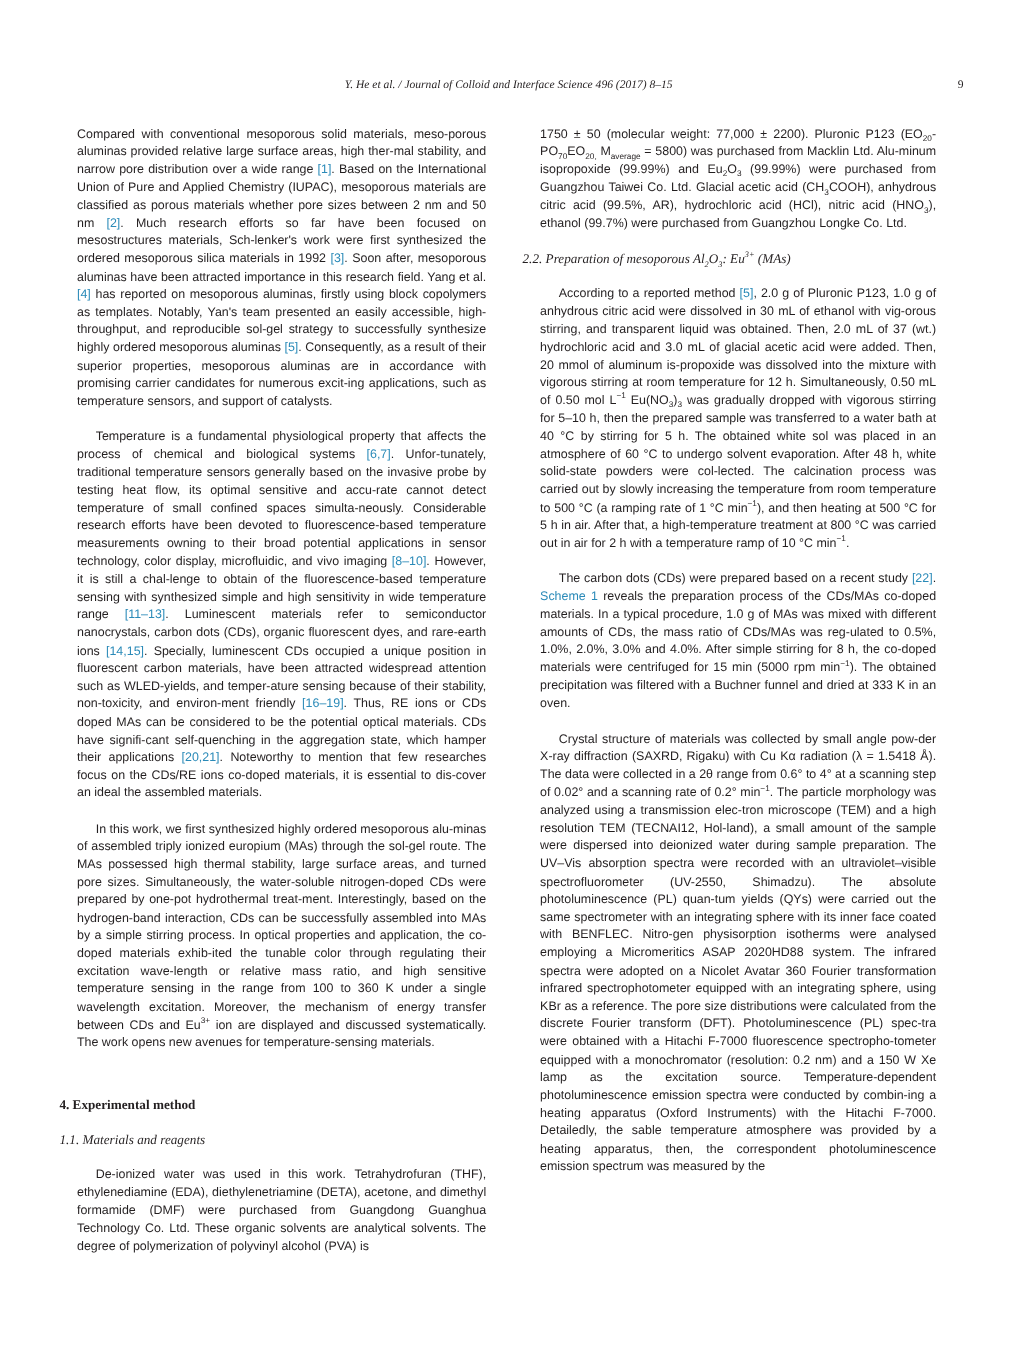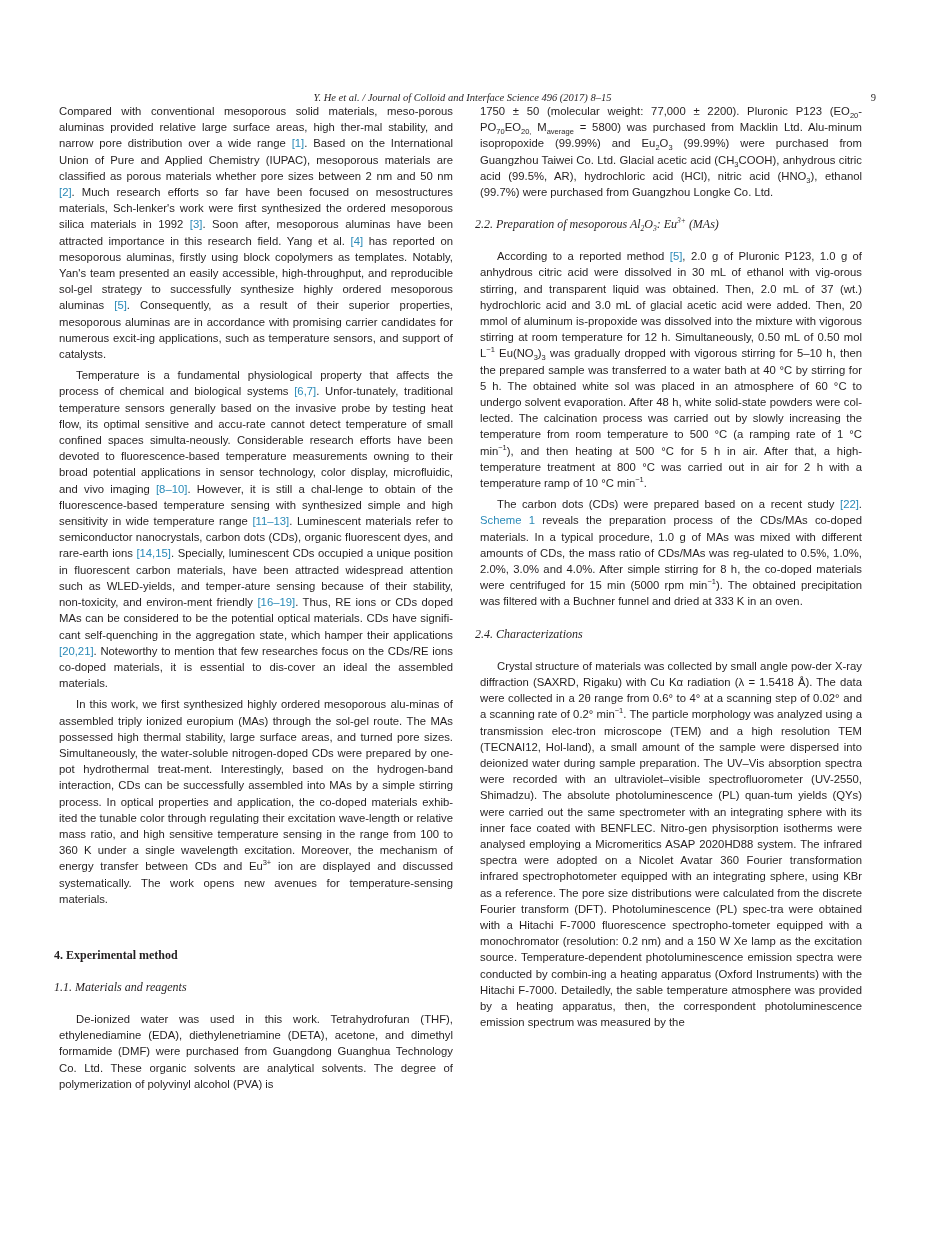--- a/index.html
+++ b/index.html
@@ -1,27 +1,27 @@
 <!DOCTYPE html>
 <html><head>
 <meta charset="utf-8">
 <style>
   html, body { margin: 0; padding: 0; background: #ffffff; }
   body { width: 925px; height: 1234px; position: relative; overflow: hidden;
          font-family: "Liberation Serif", serif; color: #231f20; }
   .header { position: absolute; top: 72px; left: 0; width: 925px; height: 16px;
-            font-size: 10.5px; font-style: italic; margin-top: 20px; }
+            font-size: 10.5px; font-style: italic; }
   .header .running { position: absolute; left: 0; width: 925px; text-align: center; top: 0; }
   .header .pageno { position: absolute; right: 49px; top: 0; font-style: normal; }
   .col { position: absolute; top: 98px; width: 404px;
          font-family: "Liberation Sans", sans-serif; font-size: 11.3px; line-height: 16.2px;
          text-align: justify; hyphens: manual; }
   .col.left { left: 54px; }
   .col.right { left: 475px; width: 392px; }
-  p { margin: 5px; }
+  p { margin: 16px; }
   p.indent { text-indent: 17px; }
   .cite { color: #2a8ab8; }
   h2.section { font-family: "Liberation Serif", serif; font-weight: bold; font-size: 12px;
                margin: 40px 0 0 0; line-height: 16px; }
   h3.sub { font-family: "Liberation Serif", serif; font-style: italic; font-weight: normal;
            font-size: 12px; margin: 16px 0 16px 0; line-height: 16px; }
   sub, sup { font-size: 7.5px; line-height: 0; }
 </style>
 </head>
 <body>
@@ -46,16 +46,15 @@
 <div class="col right">
   <p><span>1750 ± 50 (molecular weight: 77,000 ± 2200). Pluronic P123 (EO</span><sub>20</sub><span>-PO</span><sub>70</sub><span>EO</span><sub>20,</sub><span> M</span><sub>average</sub><span> = 5800) was purchased from Macklin Ltd. Alu-minum isopropoxide (99.99%) and Eu</span><sub>2</sub><span>O</span><sub>3</sub><span> (99.99%) were purchased from Guangzhou Taiwei Co. Ltd. Glacial acetic acid (CH</span><sub>3</sub><span>COOH), anhydrous citric acid (99.5%, AR), hydrochloric acid (HCl), nitric acid (HNO</span><sub>3</sub><span>), ethanol (99.7%) were purchased from Guangzhou Longke Co. Ltd.</span></p>
 
   <h3 class="sub"><span>2.2. Preparation of mesoporous Al</span><sub>2</sub><span>O</span><sub>3</sub><span>: Eu</span><sup>3+</sup><span> (MAs)</span></h3>
 
   <p class="indent"><span>According to a reported method </span><a class="cite">[5]</a><span>, 2.0 g of Pluronic P123, 1.0 g of anhydrous citric acid were dissolved in 30 mL of ethanol with vig-orous stirring, and transparent liquid was obtained. Then, 2.0 mL of 37 (wt.) hydrochloric acid and 3.0 mL of glacial acetic acid were added. Then, 20 mmol of aluminum is-propoxide was dissolved into the mixture with vigorous stirring at room temperature for 12 h. Simultaneously, 0.50 mL of 0.50 mol L</span><sup>−1</sup><span> Eu(NO</span><sub>3</sub><span>)</span><sub>3</sub><span> was gradually dropped with vigorous stirring for 5–10 h, then the prepared sample was transferred to a water bath at 40 °C by stirring for 5 h. The obtained white sol was placed in an atmosphere of 60 °C to undergo solvent evaporation. After 48 h, white solid-state powders were col-lected. The calcination process was carried out by slowly increasing the temperature from room temperature to 500 °C (a ramping rate of 1 °C min</span><sup>−1</sup><span>), and then heating at 500 °C for 5 h in air. After that, a high-temperature treatment at 800 °C was carried out in air for 2 h with a temperature ramp of 10 °C min</span><sup>−1</sup><span>.</span></p>
 
 
   <p class="indent"><span>The carbon dots (CDs) were prepared based on a recent study </span><a class="cite">[22]</a><span>. </span><a class="cite">Scheme 1</a><span> reveals the preparation process of the CDs/MAs co-doped materials. In a typical procedure, 1.0 g of MAs was mixed with different amounts of CDs, the mass ratio of CDs/MAs was reg-ulated to 0.5%, 1.0%, 2.0%, 3.0% and 4.0%. After simple stirring for 8 h, the co-doped materials were centrifuged for 15 min (5000 rpm min</span><sup>−1</sup><span>). The obtained precipitation was filtered with a Buchner funnel and dried at 333 K in an oven.</span></p>
 
-  <h3 class="sub">2.4. Characterizations</h3>
 
   <p class="indent"><span>Crystal structure of materials was collected by small angle pow-der X-ray diffraction (SAXRD, Rigaku) with Cu Kα radiation (λ = 1.5418 Å). The data were collected in a 2θ range from 0.6° to 4° at a scanning step of 0.02° and a scanning rate of 0.2° min</span><sup>−1</sup><span>. The particle morphology was analyzed using a transmission elec-tron microscope (TEM) and a high resolution TEM (TECNAI12, Hol-land), a small amount of the sample were dispersed into deionized water during sample preparation. The UV–Vis absorption spectra were recorded with an ultraviolet–visible spectrofluorometer (UV-2550, Shimadzu). The absolute photoluminescence (PL) quan-tum yields (QYs) were carried out the same spectrometer with an integrating sphere with its inner face coated with BENFLEC. Nitro-gen physisorption isotherms were analysed employing a Micromeritics ASAP 2020HD88 system. The infrared spectra were adopted on a Nicolet Avatar 360 Fourier transformation infrared spectrophotometer equipped with an integrating sphere, using KBr as a reference. The pore size distributions were calculated from the discrete Fourier transform (DFT). Photoluminescence (PL) spec-tra were obtained with a Hitachi F-7000 fluorescence spectropho-tometer equipped with a monochromator (resolution: 0.2 nm) and a 150 W Xe lamp as the excitation source. Temperature-dependent photoluminescence emission spectra were conducted by combin-ing a heating apparatus (Oxford Instruments) with the Hitachi F-7000. Detailedly, the sable temperature atmosphere was provided by a heating apparatus, then, the correspondent photoluminescence emission spectrum was measured by the</span></p>
 </div>
 
 </body></html>

